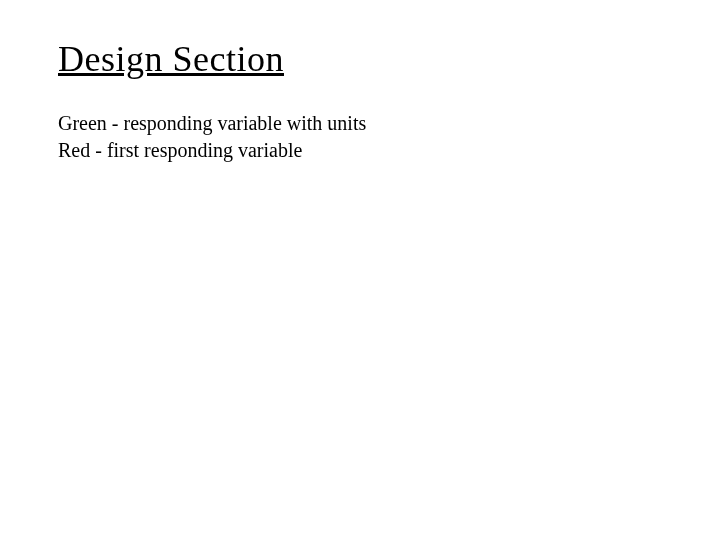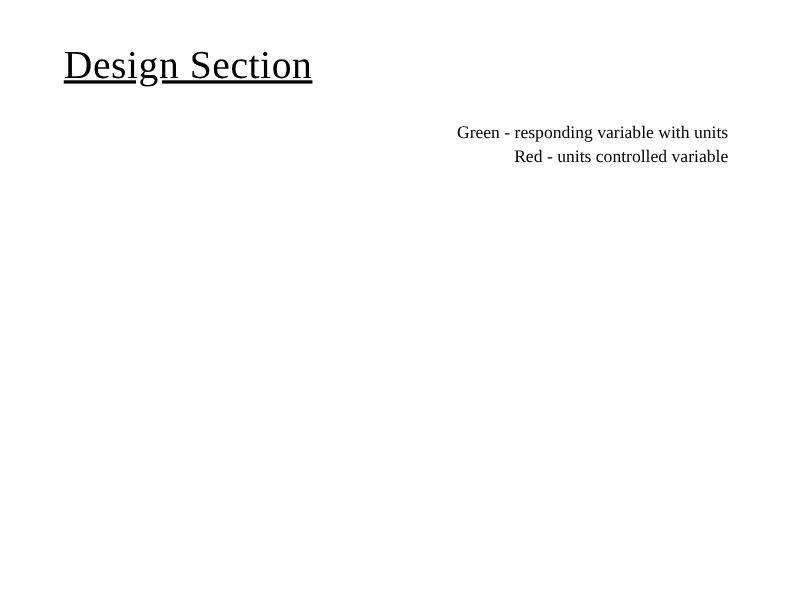--- a/index.html
+++ b/index.html
@@ -17,26 +17,25 @@
       padding: 38px 58px;
     }
     .heading {
       font-size: 36px;
       font-weight: 400;
       text-decoration: underline;
       margin-bottom: 30px;
       letter-spacing: 0.5px;
     }
     .body-line {
-      font-size: 16px;
+      font-size: 20px;
       font-weight: 400;
       line-height: 1.35;
-      text-align: right;
     }
   </style>
 </head>
 <body>
 
 <h1 class="heading">Design Section</h1>
 
 <p class="body-line">Green - responding variable with units</p>
 
-<p class="body-line">Red - units controlled variable</p>
+<p class="body-line">Red - first responding variable</p>
 
 </body></html>

